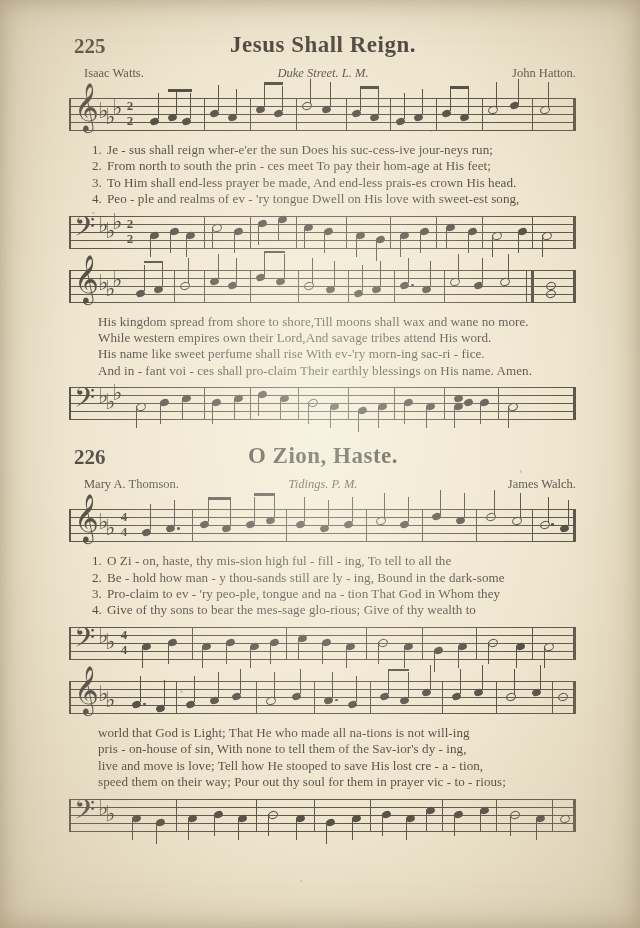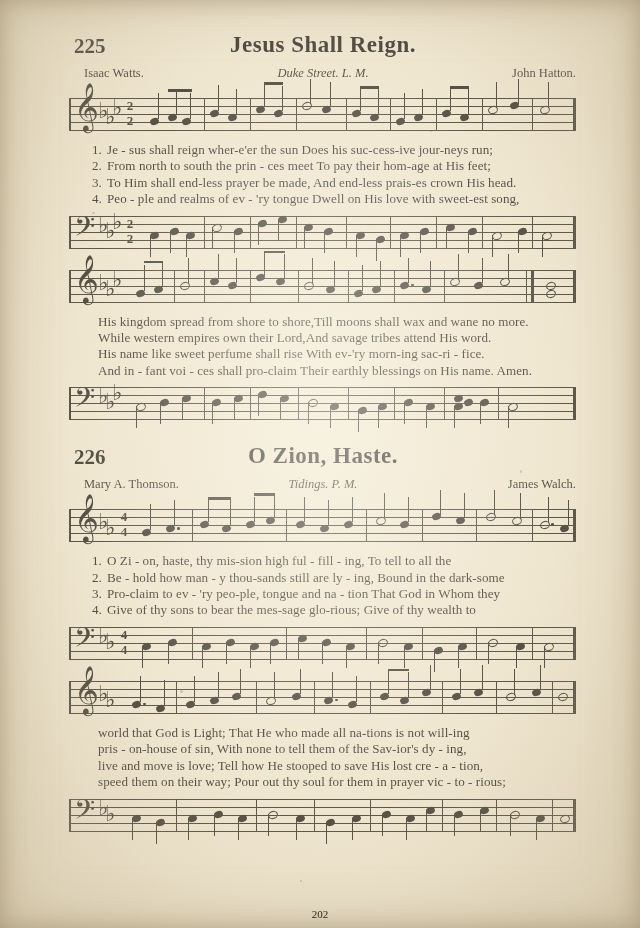--- a/index.html
+++ b/index.html
@@ -772,14 +772,13 @@
 
   <div class="paper-tint"></div>
   <div class="edge-shade"></div>
 
   <div class="speck" style="left:92px; top:212px; width:3px; height:2px;"></div>
   <div class="speck" style="left:430px; top:130px; width:2px; height:2px;"></div>
   <div class="speck" style="left:180px; top:690px; width:3px; height:3px;"></div>
   <div class="speck" style="left:520px; top:470px; width:2px; height:3px;"></div>
   <div class="speck" style="left:300px; top:880px; width:2px; height:2px;"></div>
 
-  <div class="pageno">202</div>
 </div>
 
 </body></html>

